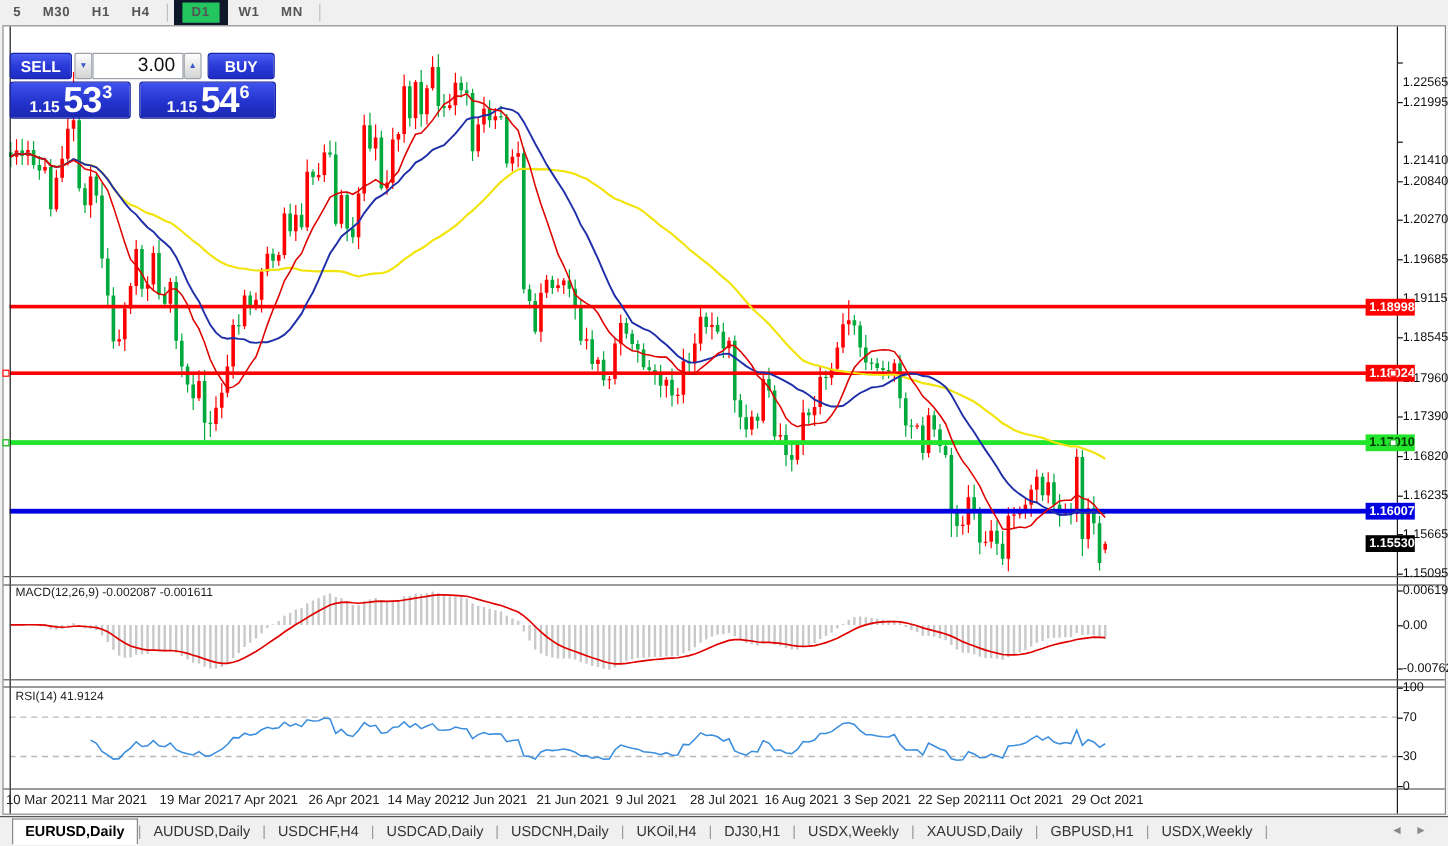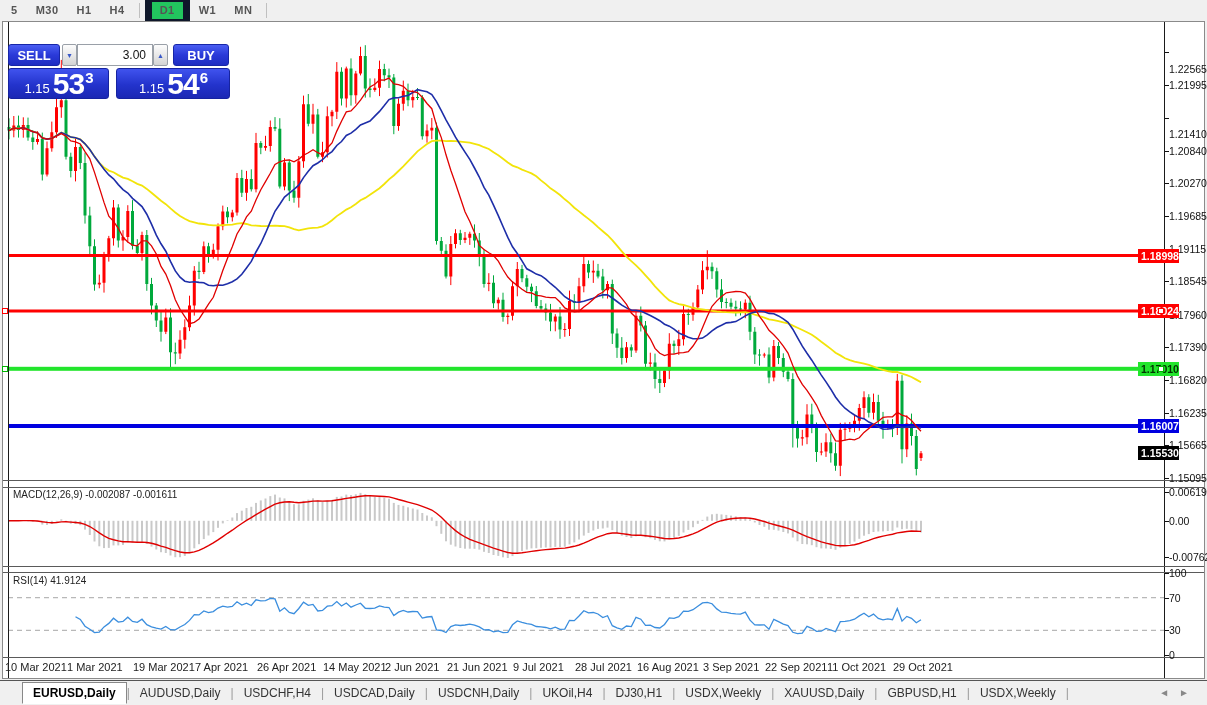--- a/index.html
+++ b/index.html
@@ -27,40 +27,40 @@
   .tp-row1{position:absolute;left:0;top:0;width:222px;height:22px;display:flex;}
   .btn-trade{background:linear-gradient(180deg,#4a5ef2 0%,#2a3ad8 50%,#1e2cc2 100%);
              border:1px solid #1726a8;border-radius:3px;color:#fff;font-size:13px;font-weight:600;
              display:flex;align-items:center;justify-content:center;box-sizing:border-box;}
   .btn-sell1{width:52px;height:22px;}
   .btn-buy1{width:56px;height:22px;}
   .spin{width:15px;height:22px;background:linear-gradient(180deg,#fdfdfd,#d4d4d4);
         border:1px solid #9aa0a8;box-sizing:border-box;border-radius:2px;color:#3858c8;font-size:7px;
         display:flex;align-items:center;justify-content:center;}
   .vol-input{width:76px;height:22px;border:1px solid #9aa0a8;box-sizing:border-box;background:#fff;
-             font-family:"Liberation Sans",sans-serif;font-size:12px;color:#111;text-align:right;padding:0 6px 0 0;}
+             font-family:"Liberation Sans",sans-serif;font-size:16px;color:#111;text-align:right;padding:0 6px 0 0;}
   .bigbox{position:absolute;top:24px;height:31px;background:linear-gradient(180deg,#4053ee 0%,#2333cc 55%,#1b28b4 100%);
           border:1px solid #1623a0;border-radius:3px;color:#fff;display:flex;align-items:flex-end;
           justify-content:center;box-sizing:border-box;padding-bottom:1px;}
   .bb-sell{left:0;width:101px;}
   .bb-buy{left:108px;width:114px;}
-  .bb-small{font-size:13px;font-weight:400;margin-right:3px;line-height:17px;margin-top:40px;}
+  .bb-small{font-size:13px;font-weight:700;margin-right:3px;line-height:17px;margin-top:40px;}
   .bb-big{font-size:30px;font-weight:600;line-height:26px;letter-spacing:-1px;}
   .bb-sup{font-size:15px;font-weight:700;line-height:12px;position:relative;top:-13px;left:1px;}
   
   .ax-label{position:absolute;left:1169px;font-size:10.5px;color:#111;white-space:nowrap;}
   .ax-tick{position:absolute;left:1165px;width:4px;height:1px;background:#111;}
   .lvl-label{position:absolute;left:1138px;width:41px;height:14px;font-size:10.5px;font-weight:700;
              display:flex;align-items:center;padding-left:3px;box-sizing:border-box;white-space:nowrap;}
   .ind-label{position:absolute;left:13px;font-size:10px;color:#222;}
   .date-label{position:absolute;top:661px;font-size:11px;color:#222;white-space:nowrap;}
   .handle{position:absolute;width:6px;height:6px;background:#fff;box-sizing:border-box;}
   
   .tabbar{position:absolute;left:0;top:680px;width:1207px;height:25px;background:#f0f0f0;
-          border-top:1px solid #555;display:flex;align-items:center;padding-left:22px;box-sizing:border-box;}
+          border-top:1px solid #555;display:flex;align-items:center;padding-left:10px;box-sizing:border-box;}
   .tab{font-size:12px;color:#333;padding:3px 10px;white-space:nowrap;}
   .tab.active{background:#fff;border:1px solid #888;border-bottom-color:#fff;font-weight:700;color:#000;}
   .tab-sep{color:#999;font-size:12px;}
   .tab-arrows{position:absolute;right:8px;top:6px;color:#888;font-size:10px;letter-spacing:10px;}
 </style>
 </head>
 <body>
 
 <div class="screen">
 

